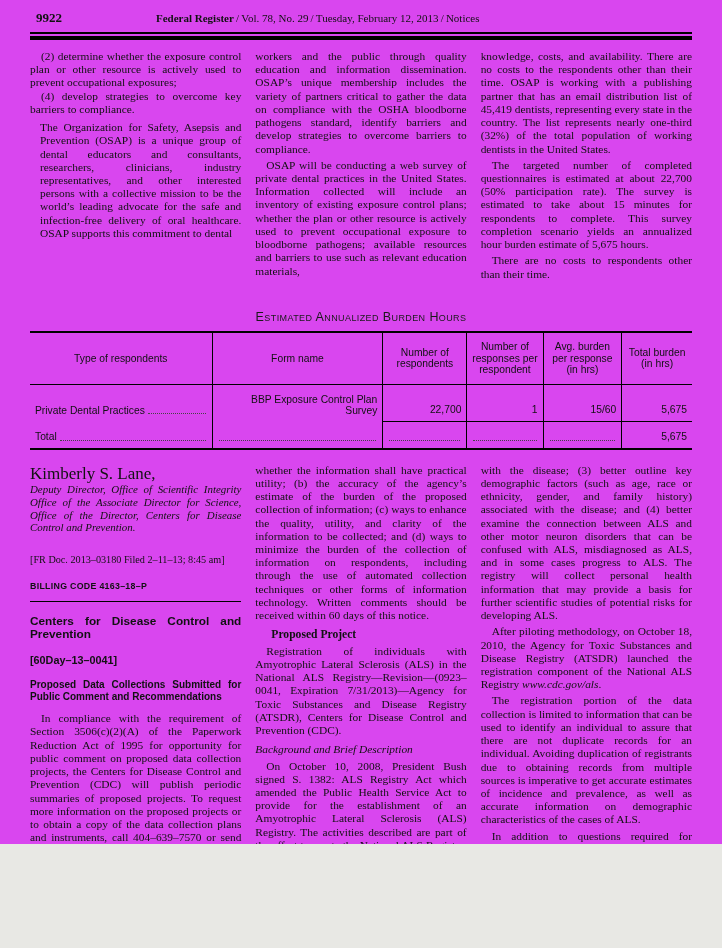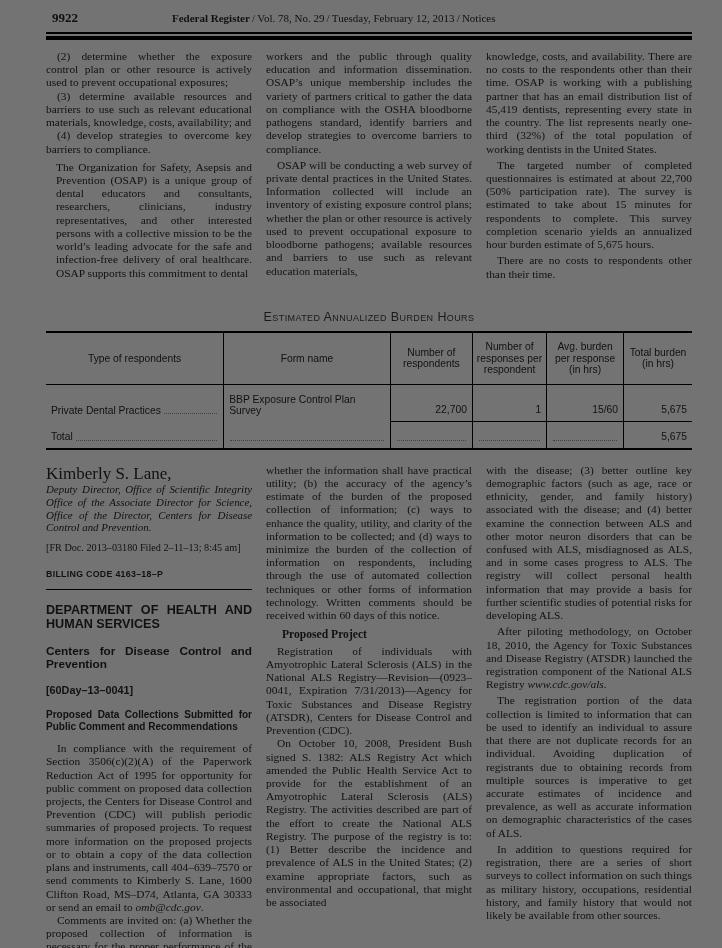--- a/index.html
+++ b/index.html
@@ -1,19 +1,19 @@
 <!DOCTYPE html>
 <html><head>
 <meta charset="utf-8">
 <style>
   * { margin: 0; padding: 0; box-sizing: border-box; }
   html, body { background: #e8e8e4; }
   .page {
-    width: 722px; height: 948px; margin: 0 auto; background: #737373;
-    color: #111; padding: 8px 30px 0 46px; position: relative; overflow: hidden;
+    width: 722px; height: 844px; margin: 0 auto; background: #d946ef;
+    color: #111; padding: 8px 30px 0 30px; position: relative; overflow: hidden;
     font-family: "Liberation Serif", serif;
   }
   
   .running-head {
     display: flex; align-items: baseline;
     font-size: 13px; padding: 2px 2px 5px 6px;
   }
   .page-num { font-weight: bold; width: 120px; }
   .head-title { flex: 1; text-align: left; font-size: 11px; }
   .head-title b { font-weight: bold; }
@@ -46,32 +46,32 @@
   table.burden col.c2 { width: 25.8%; }
   table.burden col.c3 { width: 12.7%; }
   table.burden col.c4 { width: 11.5%; }
   table.burden col.c5 { width: 11.9%; }
   table.burden col.c6 { width: 10.6%; }
   table.burden th {
     font-weight: normal; text-align: center; vertical-align: middle;
     padding: 8px 4px; border-bottom: 1px solid #000; line-height: 1.12;
   }
   table.burden th + th, table.burden td + td { border-left: 1px solid #000; }
-  table.burden td { padding: 9px 5px 5px 5px; vertical-align: bottom; line-height: 1.1; }
+  table.burden td { padding: 9px 5px 5px 5px; vertical-align: bottom; line-height: 1.1; text-align: right; }
   td.num { text-align: right; }
   td.rule-above { border-top: 1px solid #000; }
   .leader { display: flex; align-items: flex-end; }
   .leader .lbl { white-space: nowrap; }
   .leader .dots { flex: 1; border-bottom: 1.5px dotted #444; margin: 0 1px 2px 3px; min-width: 8px; }
   .dots-only { display: block; border-bottom: 1.5px dotted #444; margin: 0 1px 2px 1px; height: 10px; }
 
   
   .sig-name { font-weight: normal; font-size: 17px; text-align: left; }
   .sig-title { font-style: italic; font-size: 10.9px; line-height: 1.15; text-align: left; }
-  .fr-doc { font-size: 10.2px; margin-top: 8px; text-align: left; }
+  .fr-doc { font-size: 10.2px; margin-top: 20px; text-align: left; }
   .billing {
     font-family: "Liberation Sans", sans-serif; font-weight: bold;
     font-size: 8.8px; letter-spacing: 0.3px; margin-top: 16px; text-align: left;
   }
   .section-rule { border-top: 1.2px solid #000; margin: 9px 0 13px 0; }
   .dept-head, .agency-head, .docket, .notice-title {
     font-family: "Liberation Sans", sans-serif; font-weight: bold; text-align: left;
   }
   .dept-head { font-size: 12.6px; line-height: 1.15; margin-bottom: 13px; }
   .agency-head { font-size: 11.8px; line-height: 1.15; margin-bottom: 12px; }
@@ -90,21 +90,20 @@
     <span class="page-num">9922</span>
     <span class="head-title"><b>Federal Register</b><span> / Vol. 78, No. 29 / Tuesday, February 12, 2013 / Notices</span></span>
     <span class="page-num"></span>
   </div>
   <div class="head-rule-thin"></div>
   <div class="head-rule-thick"></div>
 
   <div class="cols top-cols">
     <div class="col">
       <p class="indent">(2) determine whether the exposure control plan or other resource is actively used to prevent occupational exposures;</p>
-      <p class="indent">(3) determine available resources and barriers to use such as relevant educational materials, knowledge, costs, availability; and</p>
       <p class="indent">(4) develop strategies to overcome key barriers to compliance.</p>
       <p class="flush gap-top">The Organization for Safety, Asepsis and Prevention (OSAP) is a unique group of dental educators and consultants, researchers, clinicians, industry representatives, and other interested persons with a collective mission to be the world’s leading advocate for the safe and infection-free delivery of oral healthcare. OSAP supports this commitment to dental</p>
     </div>
     <div class="col">
       <p class="flush">workers and the public through quality education and information dissemination. OSAP’s unique membership includes the variety of partners critical to gather the data on compliance with the OSHA bloodborne pathogens standard, identify barriers and develop strategies to overcome barriers to compliance.</p>
       <p class="indent sp">OSAP will be conducting a web survey of private dental practices in the United States. Information collected will include an inventory of existing exposure control plans; whether the plan or other resource is actively used to prevent occupational exposure to bloodborne pathogens; available resources and barriers to use such as relevant education materials,</p>
     </div>
     <div class="col">
       <p class="flush">knowledge, costs, and availability. There are no costs to the respondents other than their time. OSAP is working with a publishing partner that has an email distribution list of 45,419 dentists, representing every state in the country. The list represents nearly one-third (32%) of the total population of working dentists in the United States.</p>
       <p class="indent sp">The targeted number of completed questionnaires is estimated at about 22,700 (50% participation rate). The survey is estimated to take about 15 minutes for respondents to complete. This survey completion scenario yields an annualized hour burden estimate of 5,675 hours.</p>
@@ -171,32 +170,32 @@
   </table>
 
   <div class="cols bottom-cols">
 
     <div class="col">
       <p class="sig-name">Kimberly S. Lane,</p>
       <p class="sig-title">Deputy Director, Office of Scientific Integrity Office of the Associate Director for Science, Office of the Director, Centers for Disease Control and Prevention.</p>
       <p class="fr-doc">[FR Doc. 2013–03180 Filed 2–11–13; 8:45 am]</p>
       <p class="billing">BILLING CODE 4163–18–P</p>
       <div class="section-rule"></div>
-      <p class="dept-head">DEPARTMENT OF HEALTH AND HUMAN SERVICES</p>
       <p class="agency-head">Centers for Disease Control and Prevention</p>
       <p class="docket">[60Day–13–0041]</p>
       <p class="notice-title">Proposed Data Collections Submitted for Public Comment and Recommendations</p>
       <p class="indent"><span>In compliance with the requirement of Section 3506(c)(2)(A) of the Paperwork Reduction Act of 1995 for opportunity for public comment on proposed data collection projects, the Centers for Disease Control and Prevention (CDC) will publish periodic summaries of proposed projects. To request more information on the proposed projects or to obtain a copy of the data collection plans and instruments, call 404–639–7570 or send comments to Kimberly S. Lane, 1600 Clifton Road, MS–D74, Atlanta, GA 30333 or send an email to </span><span class="em">omb@cdc.gov</span><span>.</span></p>
       <p class="indent">Comments are invited on: (a) Whether the proposed collection of information is necessary for the proper performance of the functions of the agency, including</p>
     </div>
 
     <div class="col">
       <p class="flush">whether the information shall have practical utility; (b) the accuracy of the agency’s estimate of the burden of the proposed collection of information; (c) ways to enhance the quality, utility, and clarity of the information to be collected; and (d) ways to minimize the burden of the collection of information on respondents, including through the use of automated collection techniques or other forms of information technology. Written comments should be received within 60 days of this notice.</p>
       <p class="run-in-bold">Proposed Project</p>
       <p class="indent">Registration of individuals with Amyotrophic Lateral Sclerosis (ALS) in the National ALS Registry—Revision—(0923–0041, Expiration 7/31/2013)—Agency for Toxic Substances and Disease Registry (ATSDR), Centers for Disease Control and Prevention (CDC).</p>
+      <p class="run-in-italic">Background and Brief Description</p>
       <p class="indent">On October 10, 2008, President Bush signed S. 1382: ALS Registry Act which amended the Public Health Service Act to provide for the establishment of an Amyotrophic Lateral Sclerosis (ALS) Registry. The activities described are part of the effort to create the National ALS Registry. The purpose of the registry is to: (1) Better describe the incidence and prevalence of ALS in the United States; (2) examine appropriate factors, such as environmental and occupational, that might be associated</p>
     </div>
 
     <div class="col">
       <p class="flush">with the disease; (3) better outline key demographic factors (such as age, race or ethnicity, gender, and family history) associated with the disease; and (4) better examine the connection between ALS and other motor neuron disorders that can be confused with ALS, misdiagnosed as ALS, and in some cases progress to ALS. The registry will collect personal health information that may provide a basis for further scientific studies of potential risks for developing ALS.</p>
       <p class="indent sp"><span>After piloting methodology, on October 18, 2010, the Agency for Toxic Substances and Disease Registry (ATSDR) launched the registration component of the National ALS Registry </span><span class="em">www.cdc.gov/als</span><span>.</span></p>
       <p class="indent sp">The registration portion of the data collection is limited to information that can be used to identify an individual to assure that there are not duplicate records for an individual. Avoiding duplication of registrants due to obtaining records from multiple sources is imperative to get accurate estimates of incidence and prevalence, as well as accurate information on demographic characteristics of the cases of ALS.</p>
       <p class="indent sp">In addition to questions required for registration, there are a series of short surveys to collect information on such things as military history, occupations, residential history, and family history that would not likely be available from other sources.</p>
     </div>
 

